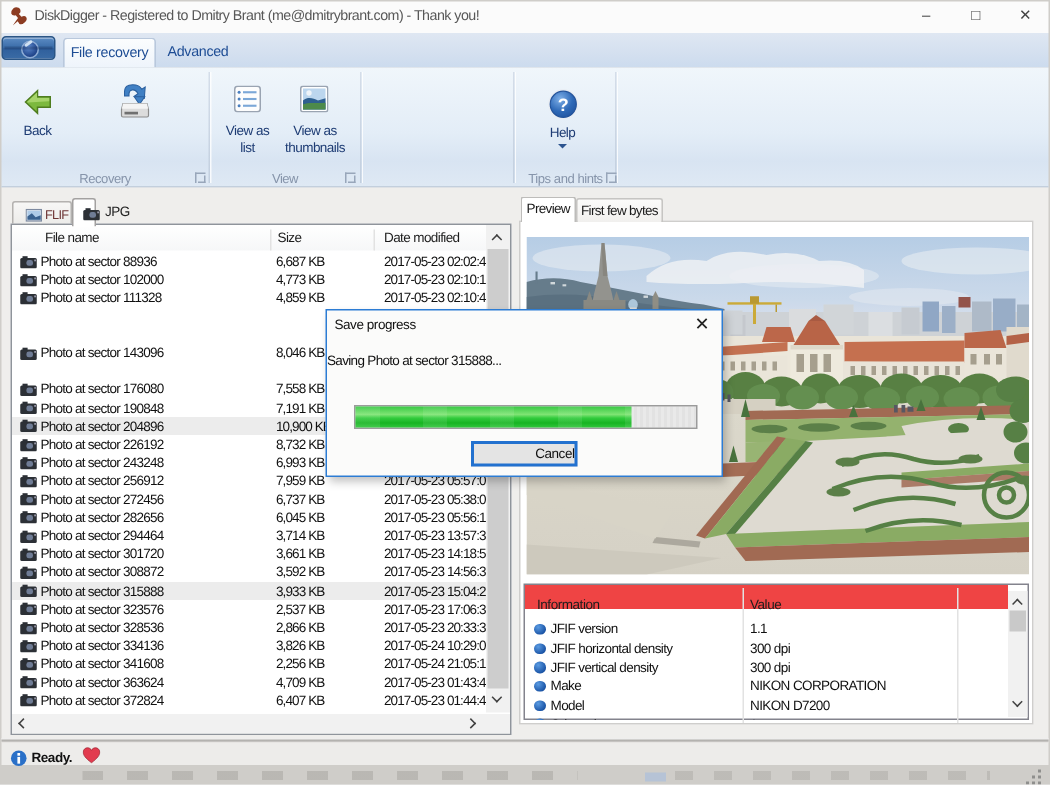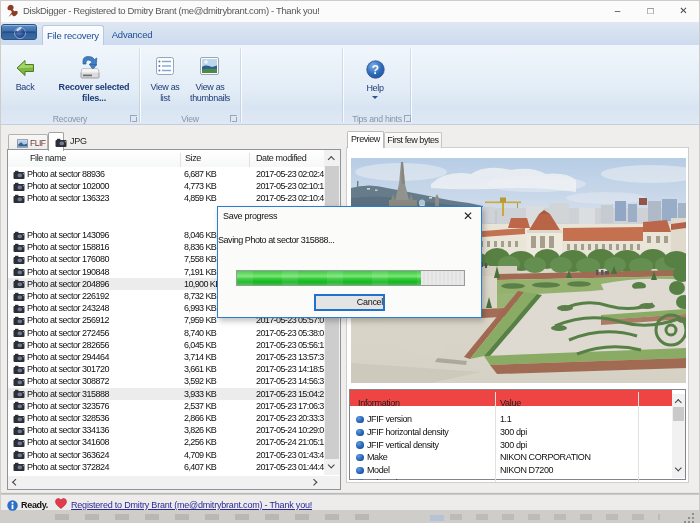--- a/index.html
+++ b/index.html
@@ -127,21 +127,20 @@
     </svg>
 <div class="abs rbtxt" style="left:5px;top:82px;width:40px">Back</div>
 
 <svg class="abs" style="left:80px;top:55px" width="20" height="25" viewBox="0 0 20 25">
 <path d="M3 6 Q3 1.5 8.5 1.5 Q13 1.5 14.5 4.5 L16.8 3 L16.2 10.5 L9.5 9.2 L12 7.5 Q10.5 4.5 8 5 Q6 5.4 6 7.5 L6 9 L3 9 Z" fill="#4080c4" stroke="#2a5f9e" stroke-width="0.7"></path>
 <path d="M9.5 9.5 L16.5 9.5 L13 14.5 Z" fill="#4080c4" stroke="#2a5f9e" stroke-width="0.7"></path>
 <path d="M2 14 L18 14 L19 18 L19 22 Q19 23 18 23 L2 23 Q1 23 1 22 L1 18 Z" fill="#dcdcdc" stroke="#8b8b8b" stroke-width="0.8"></path>
 <path d="M2 14 L18 14 L18.8 17.5 L1.2 17.5 Z" fill="#f4f4f4"></path>
 <rect x="3" y="19.5" width="9" height="1.8" fill="#707070"></rect>
 </svg>
-<div class="abs rbtxt rbold" style="left:54px;top:82px;width:80px">Recover selected files...</div>
 
 <svg class="abs" style="left:156px;top:57px" width="18" height="18" viewBox="0 0 18 18">
       <rect x="0.5" y="0.5" width="17" height="17" rx="2" fill="#fdfdfd" stroke="#9aa4b2"></rect>
       <circle cx="3.4" cy="4.5" r="1" fill="#4a7fc0"></circle>
       <circle cx="3.4" cy="9" r="1" fill="#4a7fc0"></circle>
       <circle cx="3.4" cy="13.5" r="1" fill="#4a7fc0"></circle>
       <rect x="6" y="3.8" width="9" height="1.4" fill="#7ba7d7"></rect>
       <rect x="6" y="8.3" width="9" height="1.4" fill="#7ba7d7"></rect>
       <rect x="6" y="12.8" width="9" height="1.4" fill="#7ba7d7"></rect>
     </svg>
@@ -209,40 +208,32 @@
         <use href="#camico"></use>
       </svg>
       <span class="fn">Photo at sector 102000</span>
       <span class="sz">4,773 KB</span>
       <span class="dt">2017-05-23 02:10:13</span>
     </div>
 <div class="lrow" style="top:192.4px">
       <svg class="cam" viewBox="0 0 12 9">
         <use href="#camico"></use>
       </svg>
-      <span class="fn">Photo at sector 136323</span>
+      <span class="fn">Photo at sector 111328</span>
       <span class="sz">4,859 KB</span>
       <span class="dt">2017-05-23 02:10:44</span>
     </div>
 <div class="lrow" style="top:229.0px">
       <svg class="cam" viewBox="0 0 12 9">
         <use href="#camico"></use>
       </svg>
       <span class="fn">Photo at sector 143096</span>
       <span class="sz">8,046 KB</span>
       <span class="dt">2017-05-23 02:30:44</span>
     </div>
-<div class="lrow" style="top:241.2px">
-      <svg class="cam" viewBox="0 0 12 9">
-        <use href="#camico"></use>
-      </svg>
-      <span class="fn">Photo at sector 158816</span>
-      <span class="sz">8,836 KB</span>
-      <span class="dt">2017-05-23 02:41:12</span>
-    </div>
 <div class="lrow" style="top:253.4px">
       <svg class="cam" viewBox="0 0 12 9">
         <use href="#camico"></use>
       </svg>
       <span class="fn">Photo at sector 176080</span>
       <span class="sz">7,558 KB</span>
       <span class="dt">2017-05-23 02:55:08</span>
     </div>
 <div class="lrow" style="top:265.6px">
       <svg class="cam" viewBox="0 0 12 9">
@@ -282,21 +273,21 @@
       </svg>
       <span class="fn">Photo at sector 256912</span>
       <span class="sz">7,959 KB</span>
       <span class="dt">2017-05-23 05:57:05</span>
     </div>
 <div class="lrow" style="top:326.6px">
       <svg class="cam" viewBox="0 0 12 9">
         <use href="#camico"></use>
       </svg>
       <span class="fn">Photo at sector 272456</span>
-      <span class="sz">8,740 KB</span>
+      <span class="sz">6,737 KB</span>
       <span class="dt">2017-05-23 05:38:09</span>
     </div>
 <div class="lrow" style="top:338.8px">
       <svg class="cam" viewBox="0 0 12 9">
         <use href="#camico"></use>
       </svg>
       <span class="fn">Photo at sector 282656</span>
       <span class="sz">6,045 KB</span>
       <span class="dt">2017-05-23 05:56:11</span>
     </div>
@@ -654,21 +645,20 @@
 <div class="abs" id="sbar"></div>
 <svg class="abs" style="left:7px;top:500px" width="11" height="11" viewBox="0 0 11 11">
       <circle cx="5.5" cy="5.5" r="5.2" fill="#2a70c8"></circle>
       <rect x="4.6" y="2" width="1.8" height="1.8" fill="#fff"></rect>
       <rect x="4.6" y="4.6" width="1.8" height="4.5" fill="#fff"></rect>
     </svg>
 <div class="abs" id="sready">Ready.</div>
 <svg class="abs" style="left:55px;top:498px" width="12" height="11" viewBox="0 0 12 11">
       <path d="M6 10.5 C2 7.5 0.5 5.5 0.5 3.4 C0.5 1.6 1.9 0.5 3.4 0.5 C4.6 0.5 5.6 1.3 6 2.2 C6.4 1.3 7.4 0.5 8.6 0.5 C10.1 0.5 11.5 1.6 11.5 3.4 C11.5 5.5 10 7.5 6 10.5 Z" fill="#e23b4e" stroke="#a02030" stroke-width="0.5"></path>
     </svg>
-<div class="abs" id="slink">Registered to Dmitry Brant (me@dmitrybrant.com) - Thank you!</div>
 
 <div class="abs" id="bstrip"></div>
 <div class="abs" style="left:55px;top:514px;width:330px;height:6px;background:repeating-linear-gradient(90deg,rgba(110,108,102,.22) 0 14px,rgba(207,205,201,0) 14px 30px)"></div>
 <div class="abs" style="left:450px;top:514px;width:210px;height:6px;background:repeating-linear-gradient(90deg,rgba(110,108,102,.18) 0 12px,rgba(207,205,201,0) 12px 26px)"></div>
 <div class="abs" style="left:430px;top:515px;width:14px;height:6px;background:#b6c3d6"></div>
 <div class="grip" style="left:692px;top:513px"></div>
 <div class="grip" style="left:688px;top:517px"></div>
     <div class="grip" style="left:692px;top:517px"></div>
 <div class="grip" style="left:684px;top:521px"></div>
     <div class="grip" style="left:688px;top:521px"></div>

